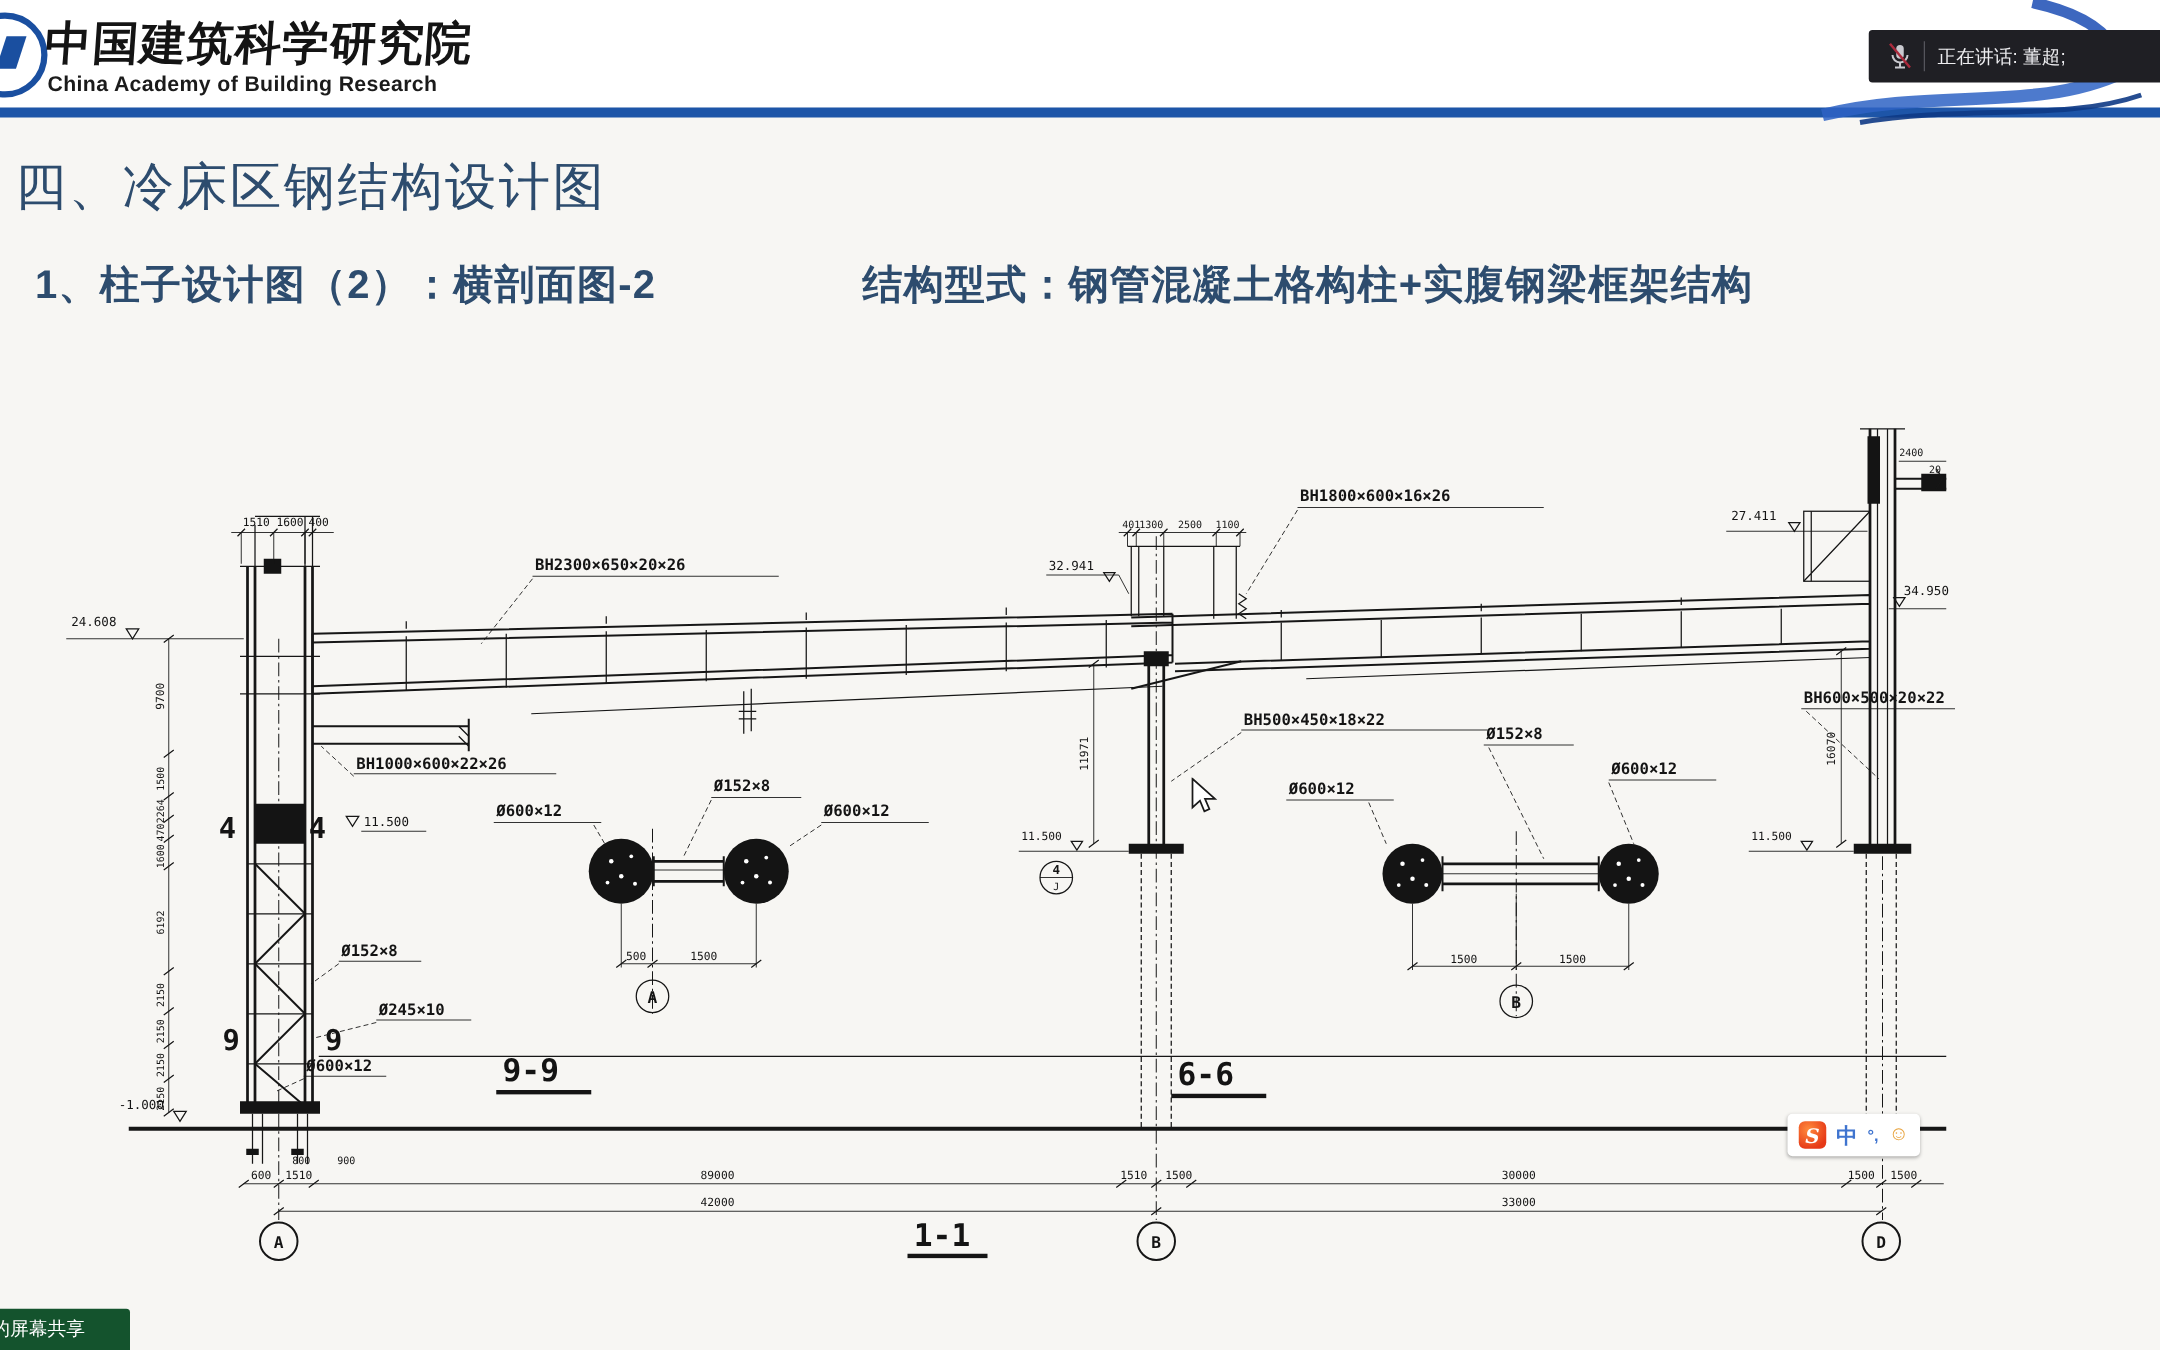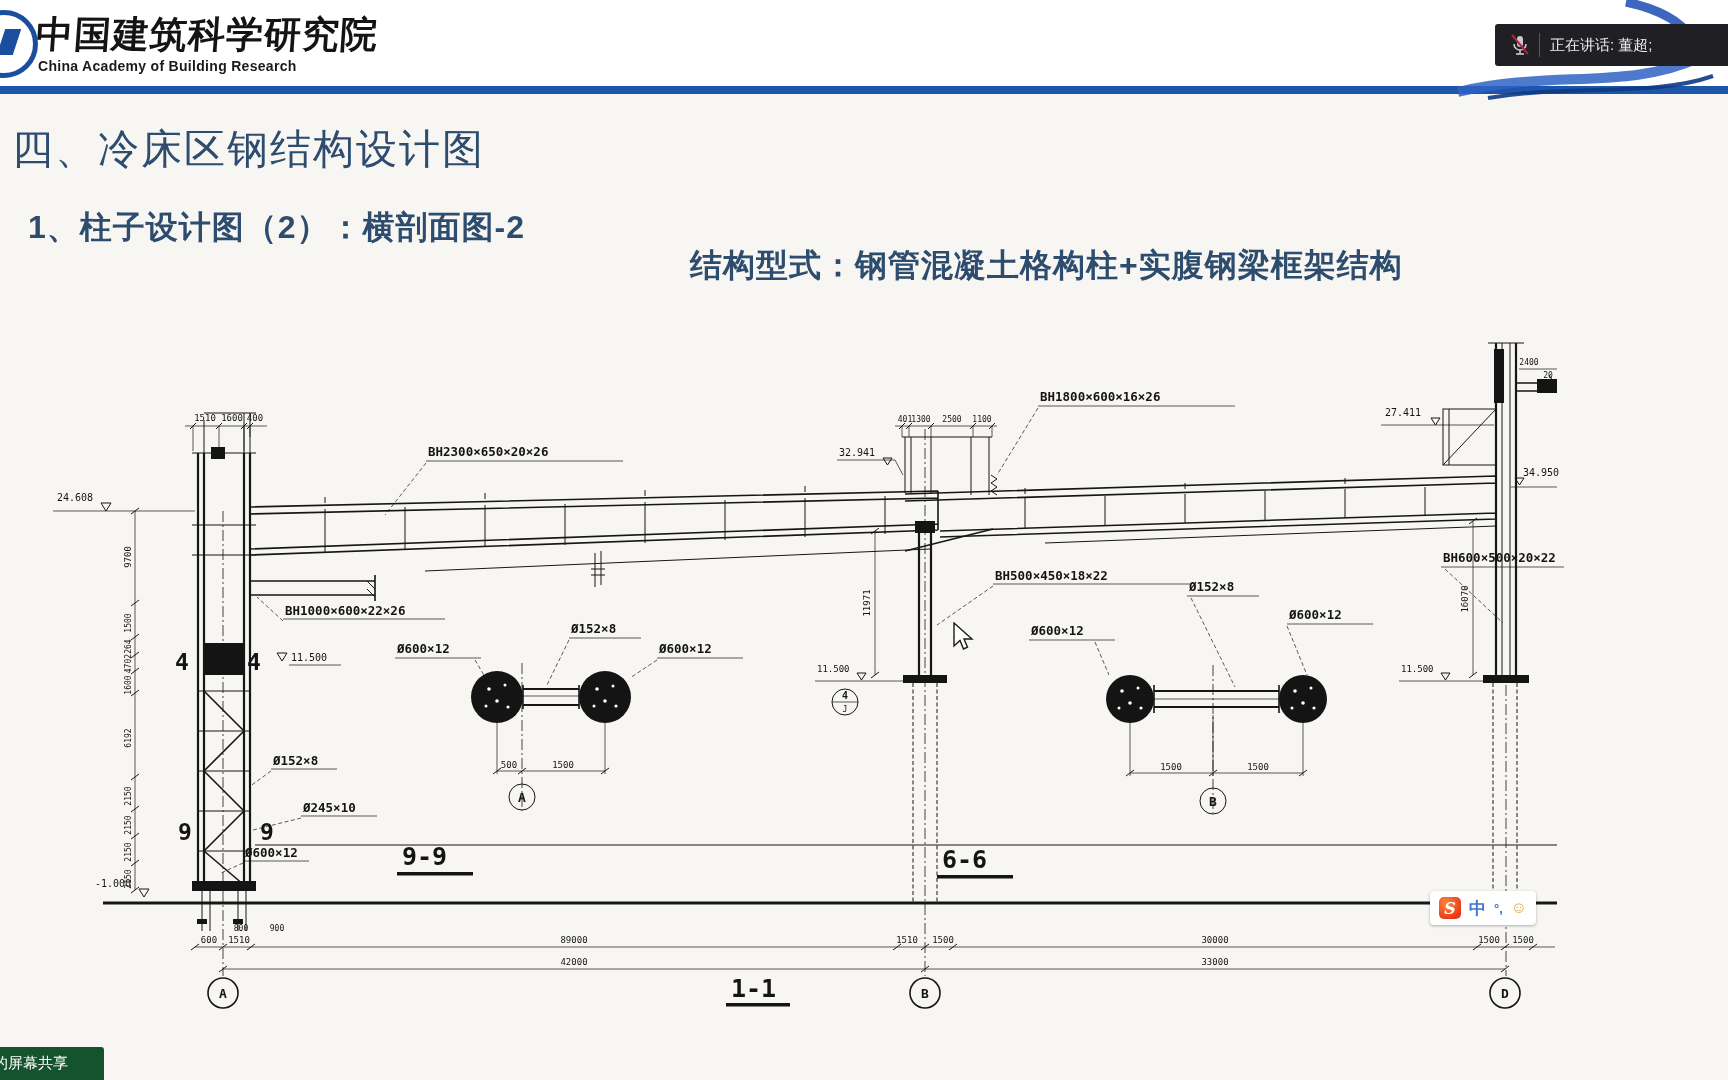--- a/index.html
+++ b/index.html
@@ -3,31 +3,31 @@
 <meta charset="utf-8">
 <style>
   html,body{margin:0;padding:0;}
   body{width:1728px;height:1080px;position:relative;overflow:hidden;background:#f7f6f3;font-family:"Liberation Sans",sans-serif;}
   
   .header{position:absolute;left:0;top:0;width:1728px;height:86px;background:#ffffff;z-index:3;}
   .blue-bar{position:absolute;left:0;top:86px;width:1728px;height:8px;background:#1d55a8;z-index:3;}
   .logo-ring{position:absolute;left:-30px;top:10px;width:58px;height:58px;border:5px solid #1a4fa0;border-radius:50%;background:#fff;}
   .logo-ring:after{content:"";position:absolute;left:26px;top:14px;width:16px;height:26px;background:#1a4fa0;transform:skewX(-18deg);}
   .org-cn{position:absolute;left:36px;top:10px;font-family:"DejaVu Serif",serif;font-weight:bold;font-size:37px;color:#141414;letter-spacing:1px;transform:skewX(-4deg);}
-  .org-en{position:absolute;left:38px;top:58px;font-weight:bold;font-size:14px;color:#1b1b1b;letter-spacing:.3px;}
+  .org-en{position:absolute;left:38px;top:58px;font-weight:bold;font-size:17px;color:#1b1b1b;letter-spacing:.3px;}
   
   .swoosh{position:absolute;right:0;top:0;width:360px;height:104px;z-index:4;pointer-events:none;}
   .pill{position:absolute;right:0;top:24px;width:233px;height:42px;background:#1f1f24;border-radius:3px 0 0 3px;display:flex;align-items:center;z-index:5;}
   .pill .sep{width:1px;height:24px;background:#55555c;margin:0 10px 0 6px;}
   .pill .txt{color:#ededf0;font-size:15px;}
   .mic{width:26px;height:26px;margin-left:12px;}
   
   .s-title{position:absolute;left:12px;top:122px;font-size:41px;font-weight:normal;color:#2d4c6e;letter-spacing:2px;z-index:2;}
   .s-sub{position:absolute;left:28px;top:206px;font-size:32px;font-weight:bold;color:#2d4c6e;letter-spacing:1px;z-index:2;text-align:right;}
-  .s-struct{position:absolute;left:690px;top:206px;font-size:32px;font-weight:bold;color:#2d4c6e;letter-spacing:1px;z-index:2;margin-top:38px;}
+  .s-struct{position:absolute;left:690px;top:206px;font-size:32px;font-weight:bold;color:#2d4c6e;letter-spacing:1px;z-index:2;}
   
   .draw{position:absolute;left:45px;top:325px;width:1520px;height:690px;z-index:2;}
   svg .s{stroke:#161616;fill:none;stroke-width:1;}
   svg .s05{stroke-width:.7}  svg .s15{stroke-width:1.6}  svg .s2{stroke-width:2.2}  svg .s3{stroke-width:3.2}
   svg .dash{stroke-dasharray:4 2.5}
   svg .dd{stroke-dasharray:11 3 2 3;stroke-width:.8}
   svg .blk{fill:#141414;stroke:none;}
   svg text{font-family:"DejaVu Sans Mono",monospace;fill:#141414;}
   svg .t8{font-size:8px} svg .t9{font-size:9px} svg .t10{font-size:10px}
   svg .lb{font-size:12.5px;font-weight:bold}

